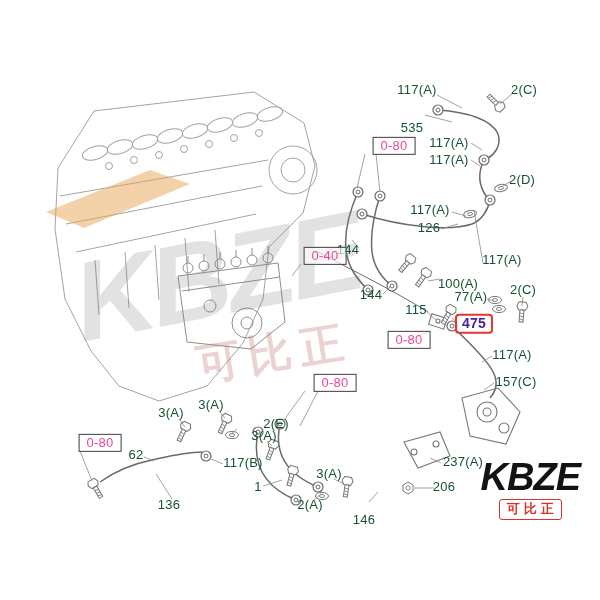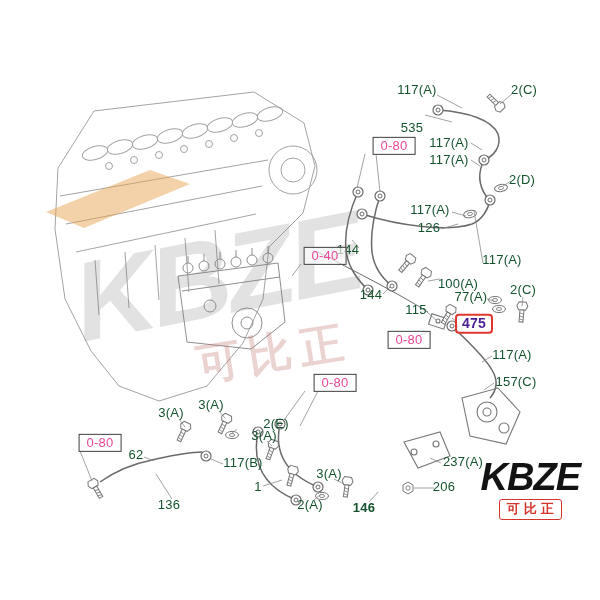--- a/index.html
+++ b/index.html
@@ -232,21 +232,21 @@
       <div class="lbl" style="left: 171px; top: 413px;">3(A)</div>
       <div class="lbl" style="left: 211px; top: 405px;">3(A)</div>
       <div class="lbl" style="left: 231px; top: 424px; margin-left: 45px;">2(E)</div>
       <div class="lbl" style="left: 136px; top: 455px;">62</div>
       <div class="lbl" style="left: 264px; top: 436px;">3(A)</div>
       <div class="lbl" style="left: 243px; top: 463px;">117(B)</div>
       <div class="lbl" style="left: 169px; top: 505px;">136</div>
       <div class="lbl" style="left: 258px; top: 487px;">1</div>
       <div class="lbl" style="left: 310px; top: 505px;">2(A)</div>
       <div class="lbl" style="left: 329px; top: 474px;">3(A)</div>
-      <div class="lbl" style="left: 364px; top: 508px; font-weight: bold;">146</div>
+      <div class="lbl" style="left: 364px; top: 520px;">146</div>
       <div class="lbl" style="left: 444px; top: 487px;">206</div>
       <div class="lbl" style="left: 463px; top: 462px;">237(A)</div>
       <div class="lbl boxed" style="left: 370px; top: 146px;">0-80</div>
       <div class="lbl boxed" style="left: 301px; top: 256px;">0-40</div>
       <div class="lbl boxed" style="left: 385px; top: 340px;">0-80</div>
       <div class="lbl boxed" style="left: 311px; top: 383px;">0-80</div>
       <div class="lbl boxed" style="left: 76px; top: 443px;">0-80</div>
     </div>
 
   <div class="logo">

